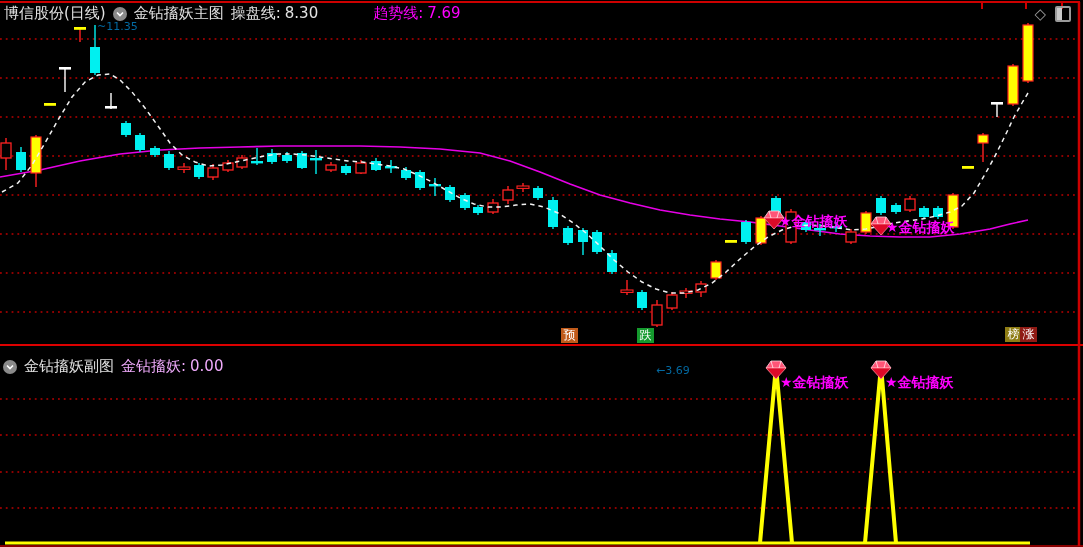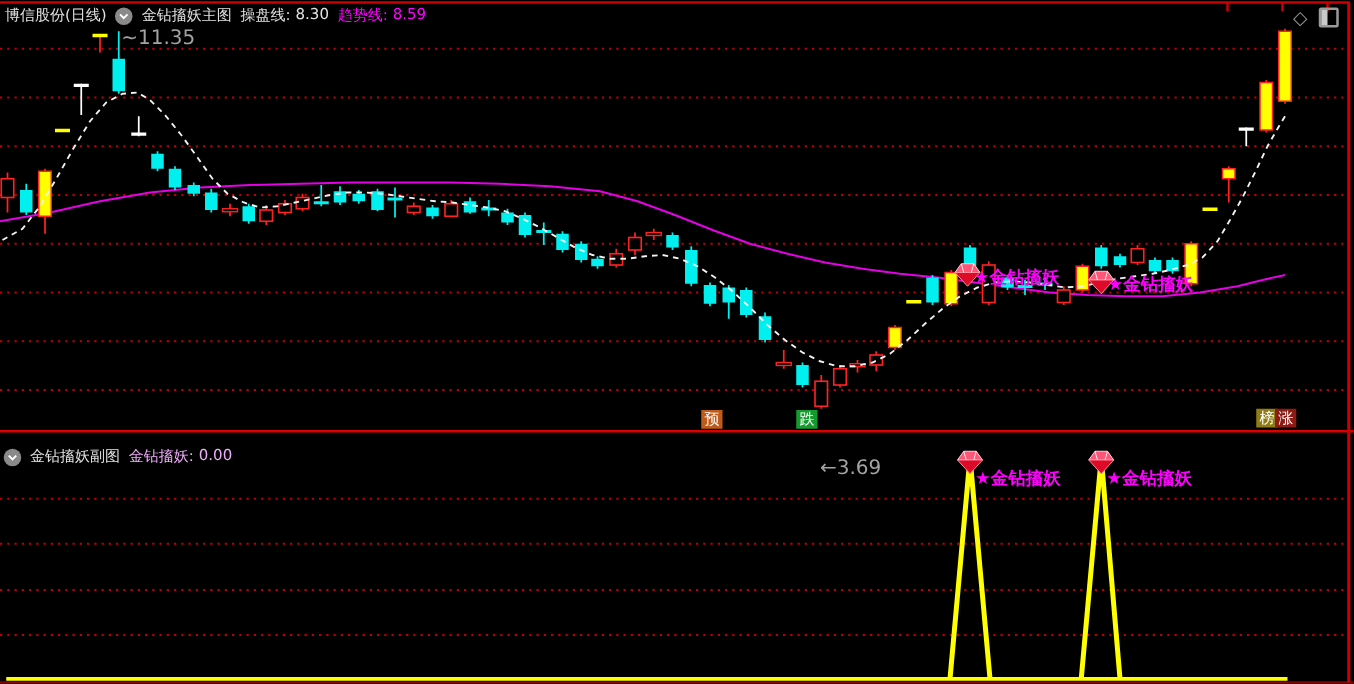--- a/index.html
+++ b/index.html
@@ -1,30 +1,30 @@
 <!DOCTYPE html>
 <html><head>
 <meta charset="utf-8">
 <style>
   html,body{margin:0;padding:0;background:#000;}
   #app{position:relative;width:1083px;height:547px;background:#000;overflow:hidden;
        font-family:"DejaVu Sans","Liberation Sans",sans-serif;}
   svg{position:absolute;left:0;top:0;}
-  .hdr{position:absolute;display:flex;align-items:center;gap:7px;font-size:12px;
+  .hdr{position:absolute;display:flex;align-items:center;gap:7px;font-size:15px;
        white-space:nowrap;z-index:5;}
   #main-hdr{left:4px;top:4px;}
   #sub-hdr{left:3px;top:347px;margin-top:10px;}
   .t-white{color:#e2e2e2;}
-  .t-mag{color:#ff00ff;}
+  .t-mag{color:#ff00ff;margin-left:48px;}
   .t-yel{color:#f0abfc;}
   .pair{display:flex;gap:4px;}
   .circle-ic{width:14px;height:14px;border-radius:50%;background:#8a8a8a;
        display:inline-flex;align-items:center;justify-content:center;flex:0 0 auto;}
   .circle-ic svg{position:static;}
-  .ann{position:absolute;font-size:16px;color:#a3a3a3;z-index:6;}
+  .ann{position:absolute;font-size:11px;color:#0369a1;z-index:6;}
   #high-ann{left:97px;top:20px;}
   #low-ann{left:656px;top:316px;margin-top:48px;}
   .badge{position:absolute;min-width:15px;height:15px;padding:0 1px;color:#fff;
        font-size:12px;line-height:15px;text-align:center;z-index:6;}
   #corner{position:absolute;right:12px;top:6px;display:flex;gap:9px;align-items:center;
        color:#9a9a9a;z-index:6;}
   #corner .dia{font-size:15px;line-height:15px;}
   .toggle-ic{width:12px;height:12px;border:2px solid #9a9a9a;border-radius:2px;
        display:inline-block;position:relative;}
   .toggle-ic i{position:absolute;left:0;top:0;bottom:0;width:5px;background:#c9c9c9;}
@@ -373,21 +373,21 @@
           <polyline points="2,3.5 5,6.5 8,3.5" fill="none" stroke="#fff" stroke-width="1.6"></polyline>
         </svg>
     </span>
     <span class="t-white">金钻搐妖主图</span>
     <span class="pair t-white">
       <span>操盘线:</span>
       <span>8.30</span>
     </span>
     <span class="pair t-mag">
       <span>趋势线:</span>
-      <span>8.59</span>
+      <span>7.69</span>
     </span>
   </div>
 
   <div id="corner">
     <span class="dia">◇</span>
     <span class="toggle-ic">
         <i></i>
       </span>
   </div>
 

